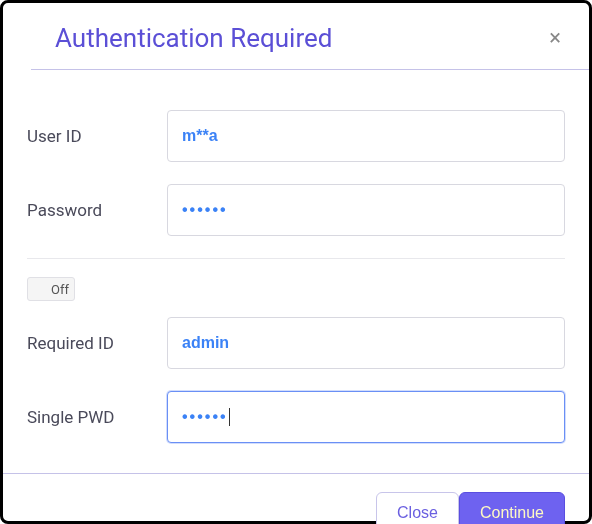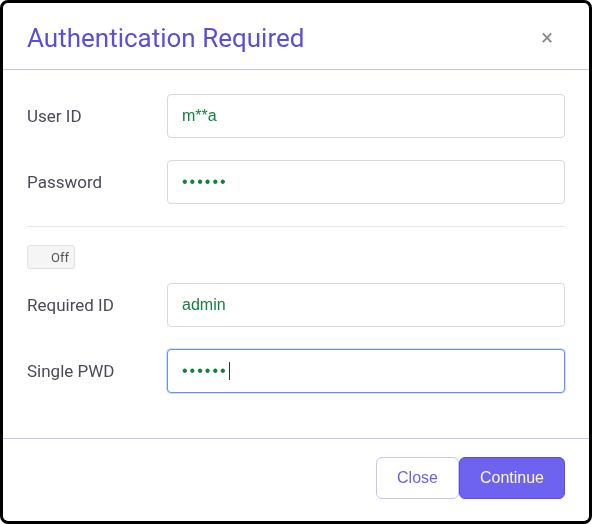--- a/index.html
+++ b/index.html
@@ -20,22 +20,23 @@
     border: 3px solid #000;
     border-radius: 8px;
     background: #fff;
     display: flex;
     flex-direction: column;
   }
   .modal-header {
     display: flex;
     justify-content: space-between;
     align-items: flex-start;
-    padding: 20px 32px 16px 24px;
+    padding: 20px 24px 16px 24px;
     border-bottom: 1px solid #c5c2e8;
+    margin-left: 28px;
   }
   .modal-title {
     font-size: 26px;
     font-weight: 400;
     color: #5b4fd6;
   }
   .close-icon {
     font-size: 22px;
     color: #888;
     cursor: pointer;
@@ -43,36 +44,38 @@
     padding: 4px;
   }
   .modal-body {
     flex: 1;
     padding: 24px 24px 8px 24px;
   }
   .form-row {
     display: flex;
     align-items: center;
     margin-bottom: 22px;
+    margin-top: 16px;
   }
   .form-label {
     width: 140px;
     font-size: 17px;
     color: #4a4a5a;
   }
   .form-input {
     flex: 1;
-    height: 44px;
+    height: 52px;
     border: 1px solid #d8d8e0;
     border-radius: 4px;
     padding: 0 14px;
     font-size: 16px;
-    color: #15803d;
+    color: #3b82f6;
     outline: none;
     background: #fff;
+    font-weight: bold;
   }
   .form-input.focused {
     border-color: #6a8ff5;
     box-shadow: 0 0 0 1px rgba(106,143,245,0.3);
   }
   .divider {
     border: none;
     border-top: 1px solid #e8e8ec;
     margin: 0 0 18px 0;
   }

